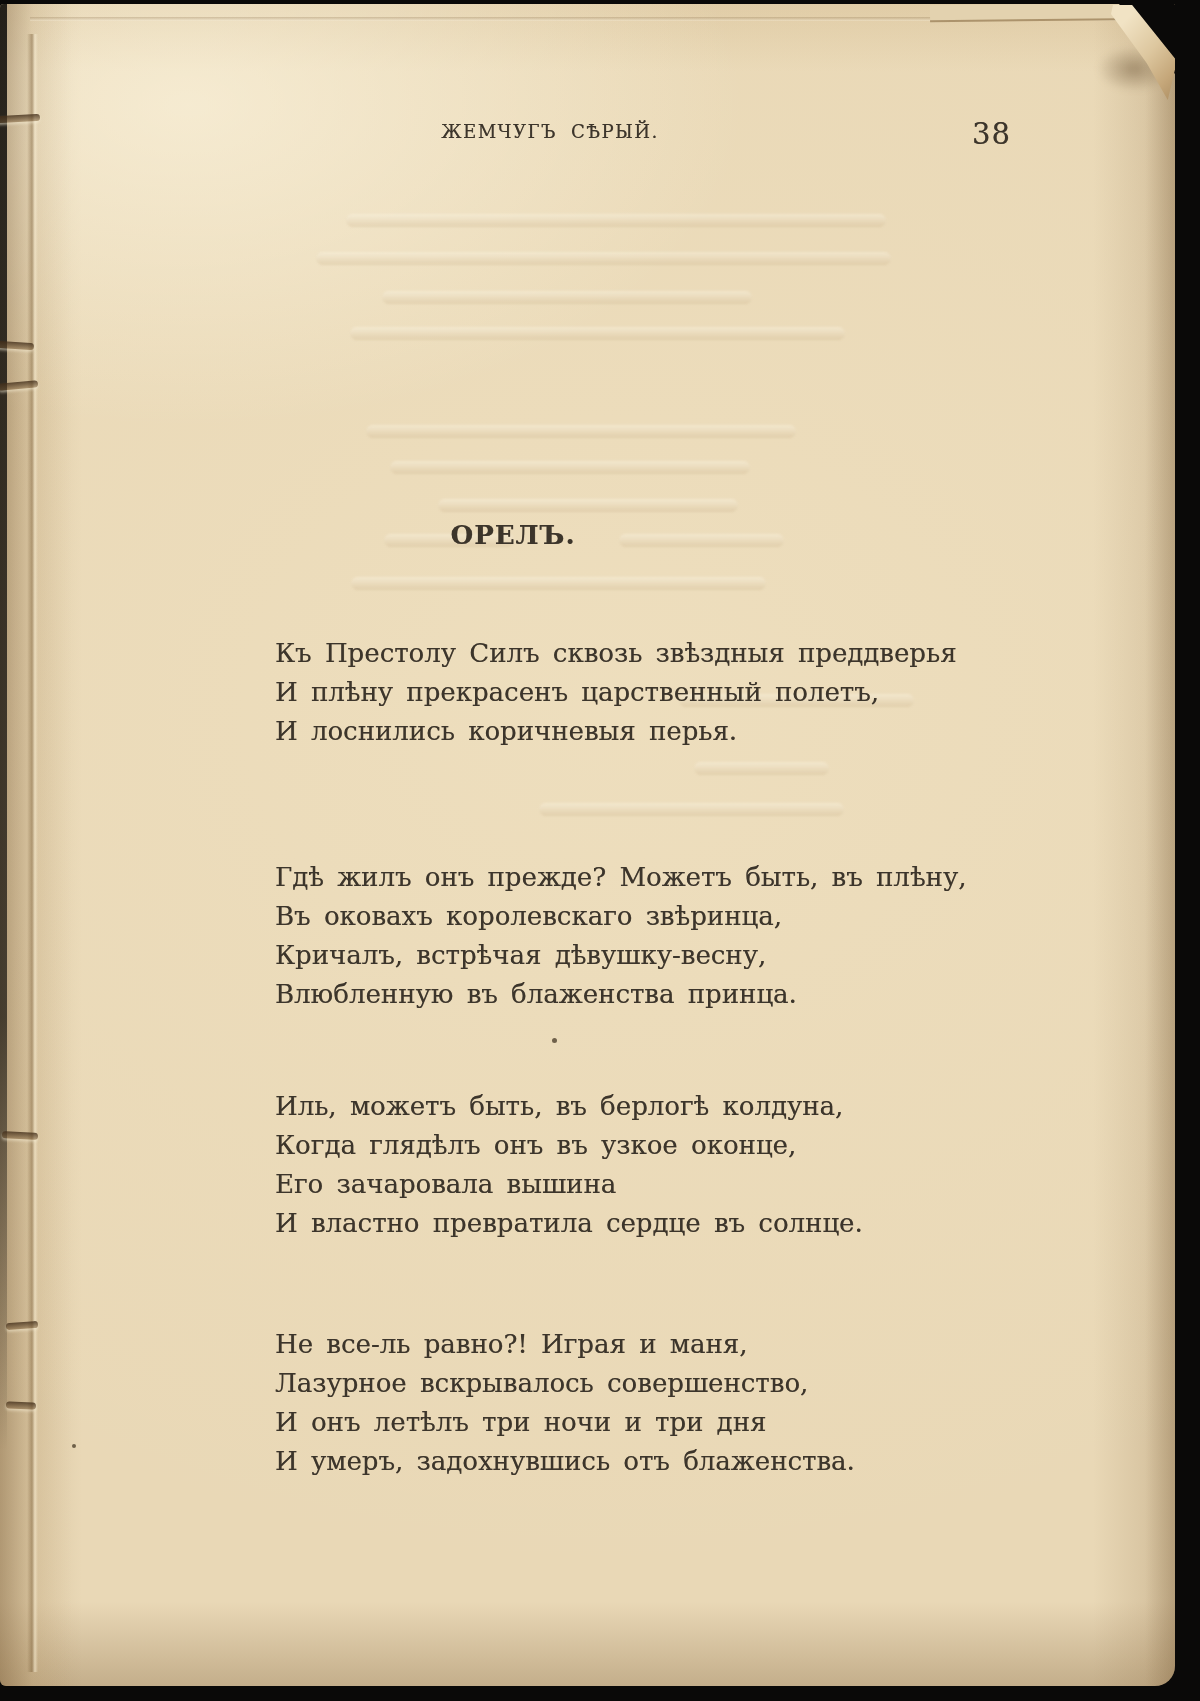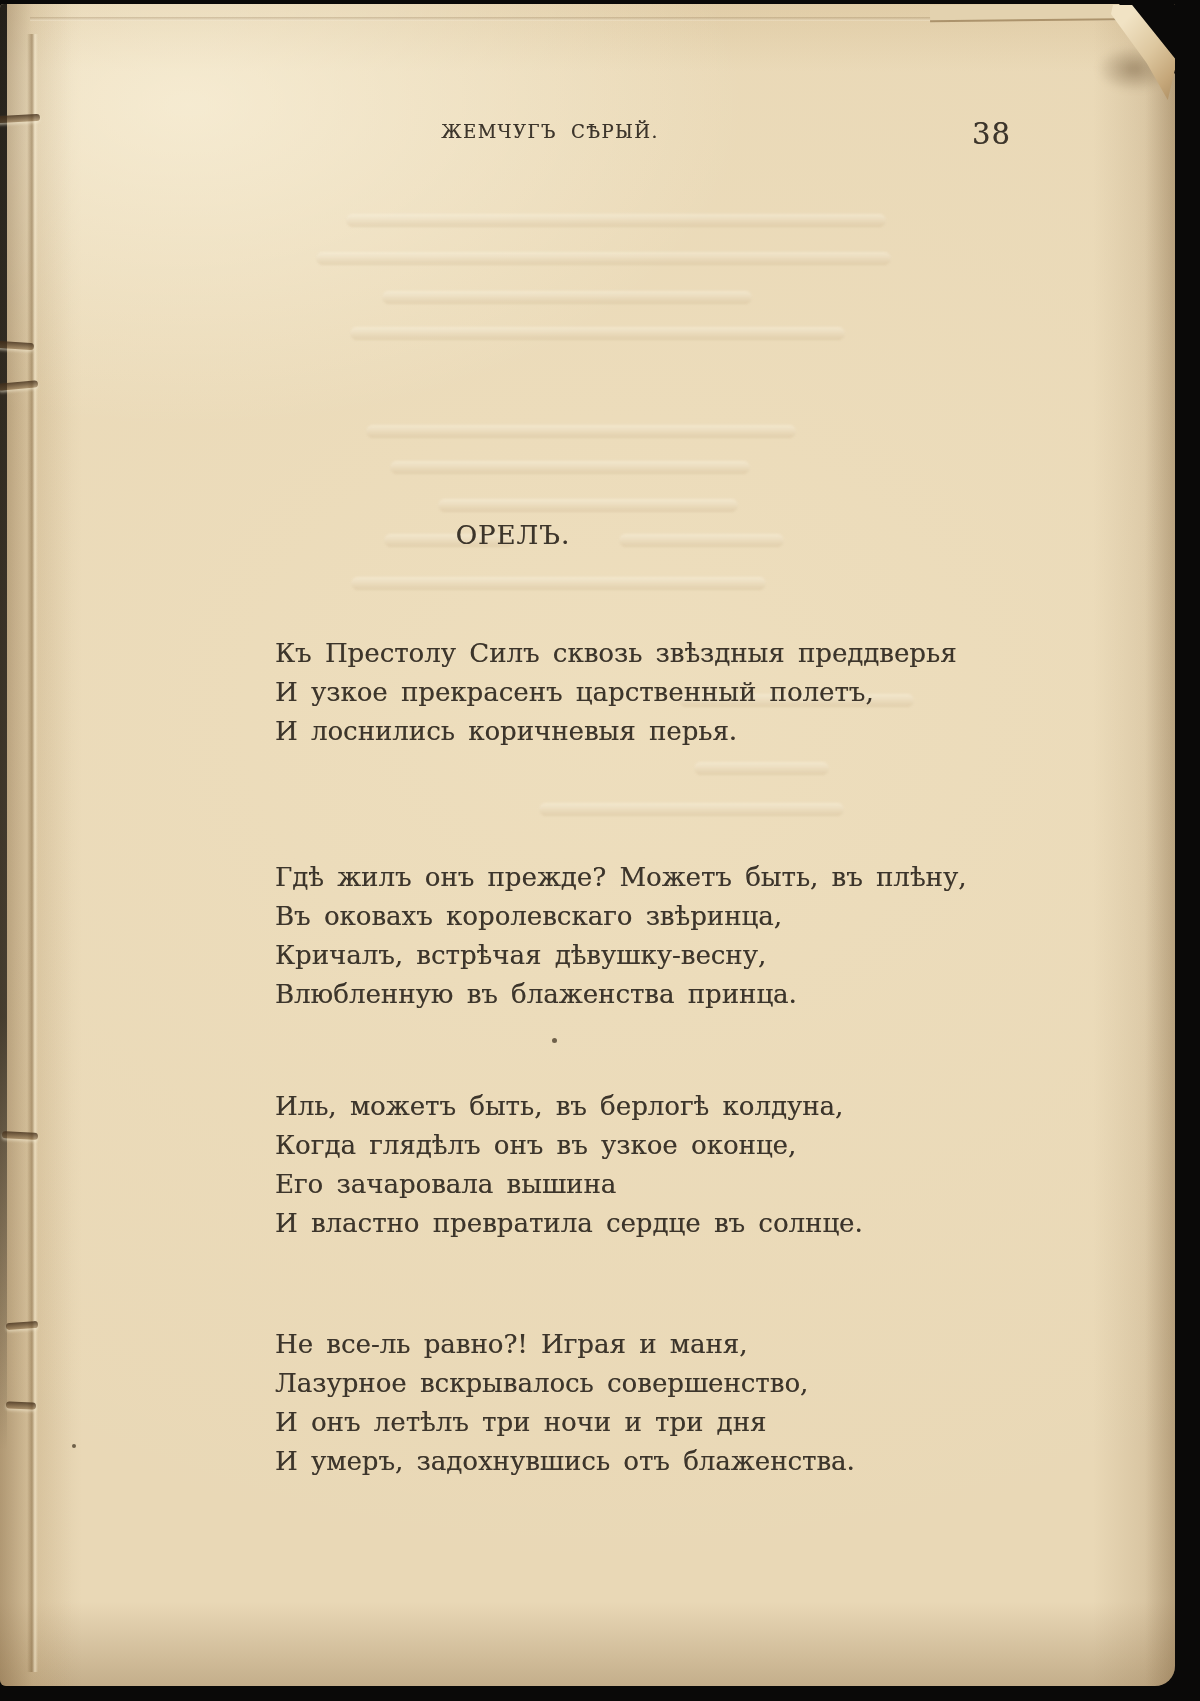--- a/index.html
+++ b/index.html
@@ -48,21 +48,21 @@
     background:linear-gradient(132deg,#f1e3c4 18%,#ddc79f 52%,#c5a77a 78%,#a8895d);}
   .fold-shadow{position:absolute;right:4px;top:42px;width:74px;height:46px;
     background:radial-gradient(closest-side, rgba(96,72,42,.45), rgba(96,72,42,0));
     filter:blur(3px);}
   
   .ink{color:#3c352b;text-shadow:.25px .25px 0 rgba(60,50,40,.55);}
   .running-header{position:absolute;left:350px;top:117px;width:400px;
     text-align:center;font-size:18px;letter-spacing:1.5px;word-spacing:7px;}
   .page-number{position:absolute;left:972px;top:113px;font-size:29px;letter-spacing:1px;}
   .poem-title{position:absolute;left:363px;top:516px;width:300px;margin:0;
-    text-align:center;font-size:26px;font-weight:normal;letter-spacing:1px;}
+    text-align:center;font-size:26px;font-weight:bold;letter-spacing:1px;}
   .stanza{position:absolute;left:275px;width:690px;font-size:26px;line-height:39px;
     word-spacing:5px;white-space:nowrap;}
   .stanza .line{display:block;}
   
   .ghost{position:absolute;height:13px;border-radius:7px;opacity:.8;
     background:linear-gradient(180deg, rgba(255,250,236,.50), rgba(193,167,124,.33));
     filter:blur(1.1px);}
   
   .speck{position:absolute;width:5px;height:5px;border-radius:50%;background:rgba(70,56,38,.75);}
 </style>
@@ -107,21 +107,21 @@
   <div class="speck" style="left:552px;top:1034px;"></div>
   <div class="speck" style="left:72px;top:1440px;width:4px;height:4px;"></div>
 
   <div class="running-header ink">ЖЕМЧУГЪ СѢРЫЙ.</div>
   <div class="page-number ink">38</div>
 
   <h2 class="poem-title ink">ОРЕЛЪ.</h2>
 
   <div class="stanza ink" style="top:630px;">
     <span class="line">Къ Престолу Силъ сквозь звѣздныя преддверья</span>
-    <span class="line">И узкое прекрасенъ царственный полетъ,</span>
+    <span class="line">И плѣну прекрасенъ царственный полетъ,</span>
     <span class="line">И лоснились коричневыя перья.</span>
   </div>
 
   <div class="stanza ink" style="top:854px;">
     <span class="line">Гдѣ жилъ онъ прежде? Можетъ быть, въ плѣну,</span>
     <span class="line">Въ оковахъ королевскаго звѣринца,</span>
     <span class="line">Кричалъ, встрѣчая дѣвушку-весну,</span>
     <span class="line">Влюбленную въ блаженства принца.</span>
   </div>
 

